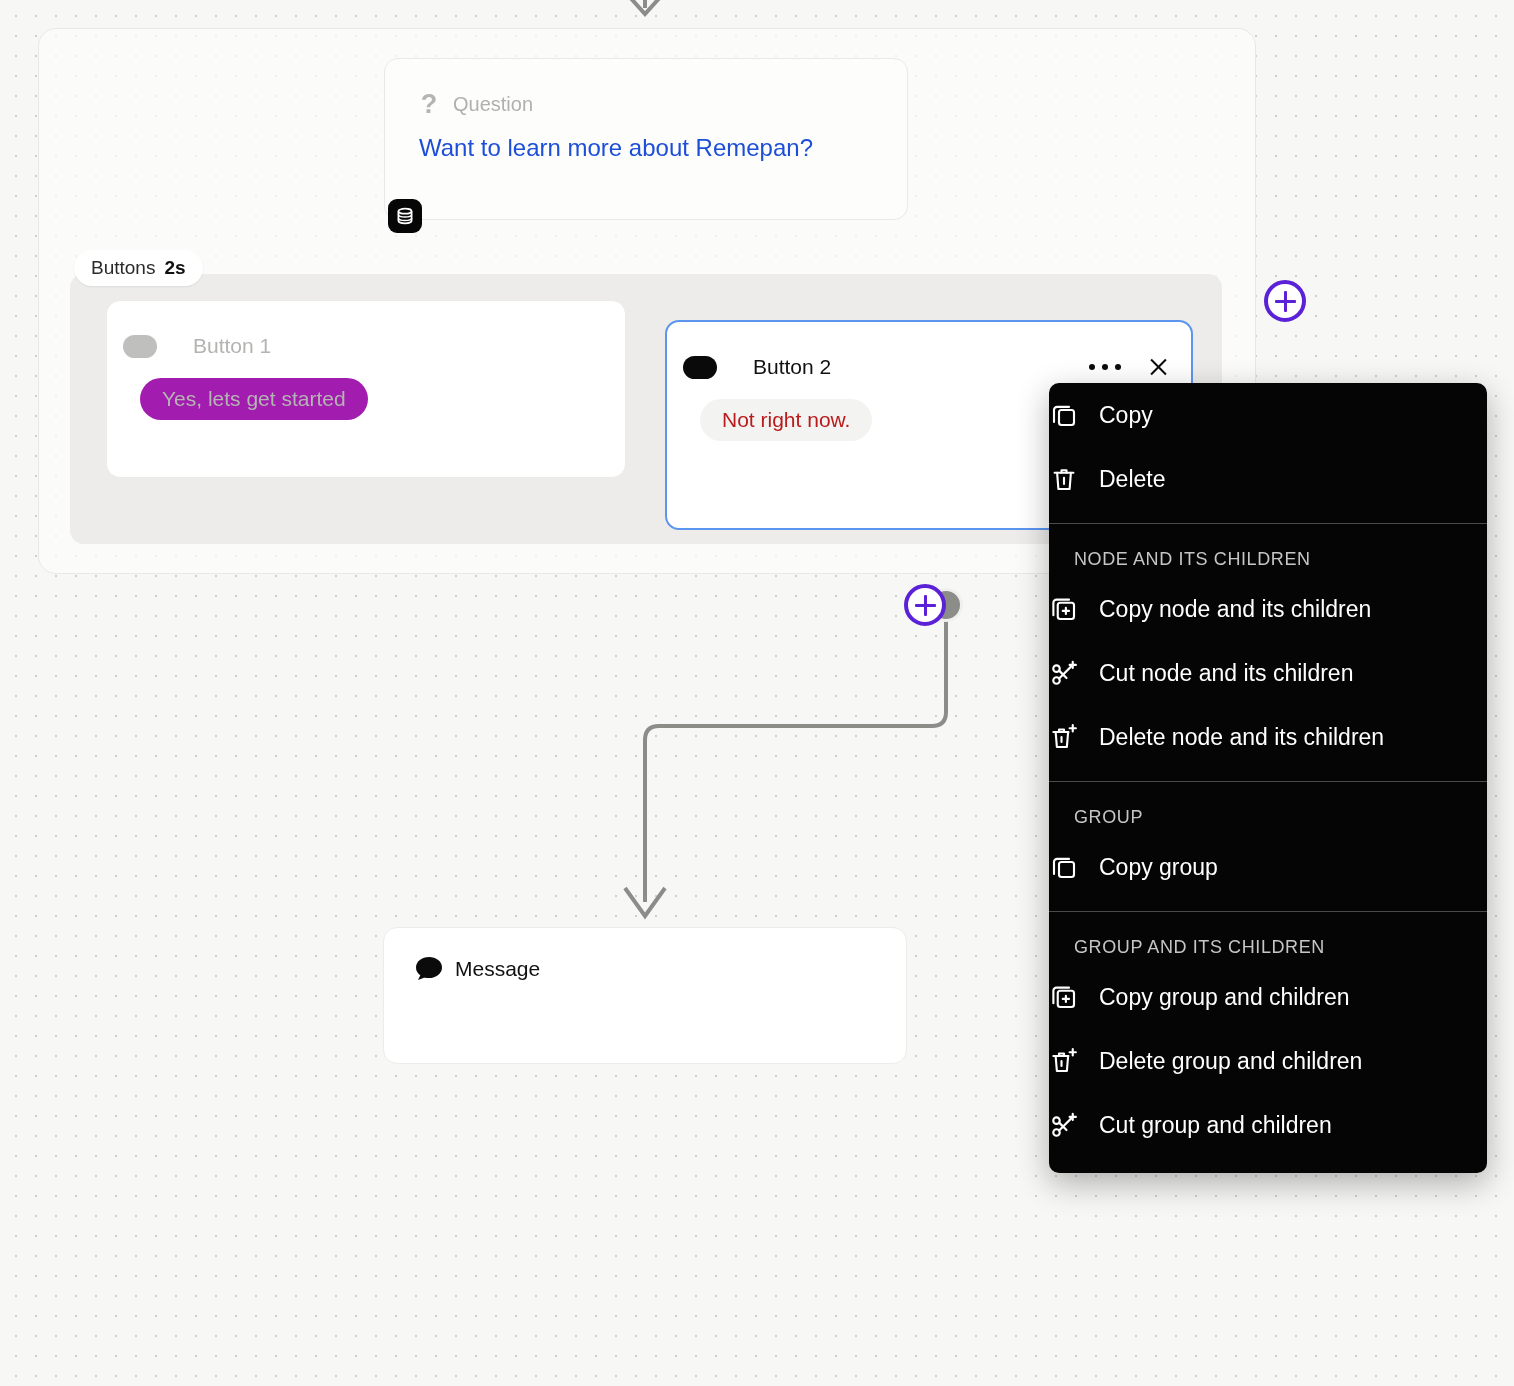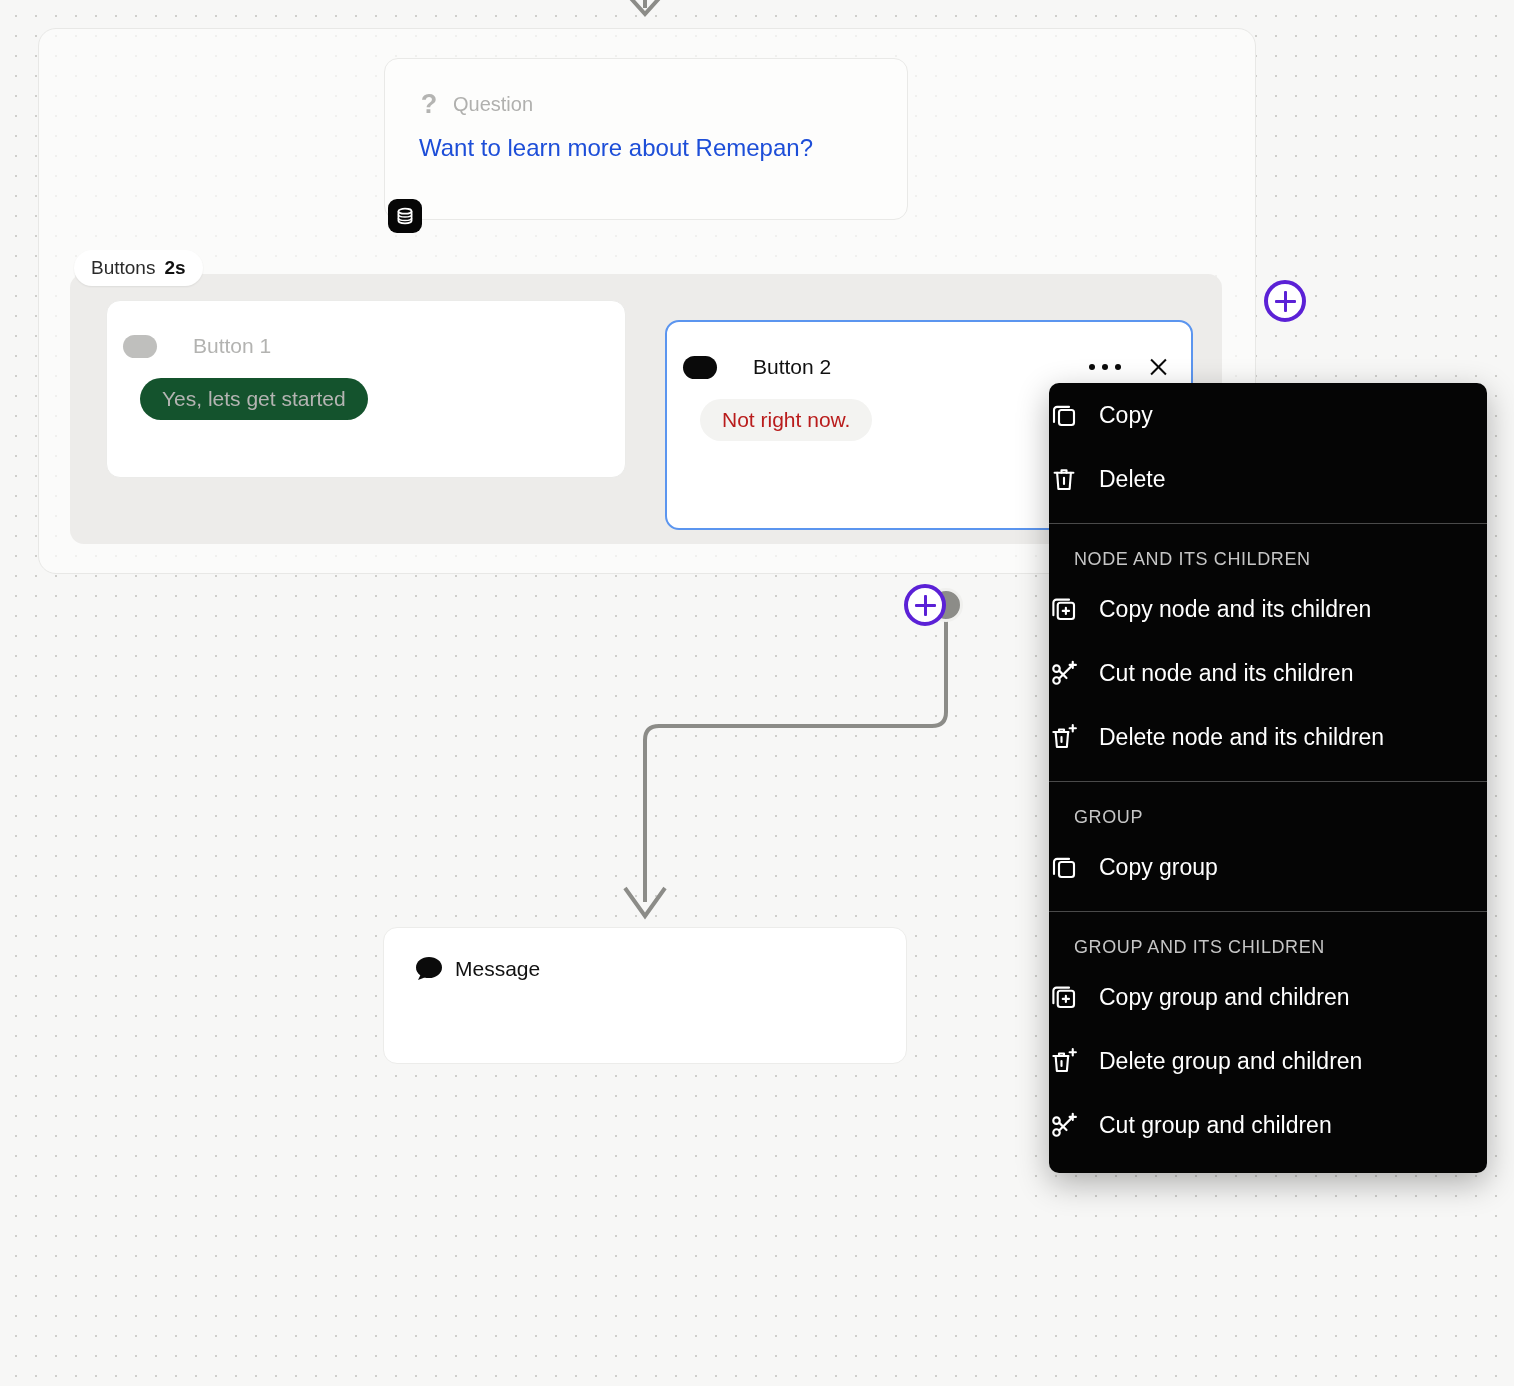--- a/index.html
+++ b/index.html
@@ -132,21 +132,21 @@
   .x-icon:after { transform: rotate(-45deg); }
 
   .chip {
     margin: 20px 0 0 33px;
     display: inline-flex; align-items: center;
     height: 42px;
     padding: 0 22px;
     border-radius: 21px;
     font-size: 21px;
   }
-  .chip.muted { background: #14532d; color: #b4b4b2; }
+  .chip.muted { background: #a21caf; color: #b4b4b2; }
   .chip.dark { background: #f3f3f1; color: #b91c1c; }
 
   
   .message-node {
     position: absolute;
     left: 383px; top: 927px;
     width: 524px; height: 137px;
     background: #ffffff;
     border: 1px solid #ececea;
     border-radius: 14px;

